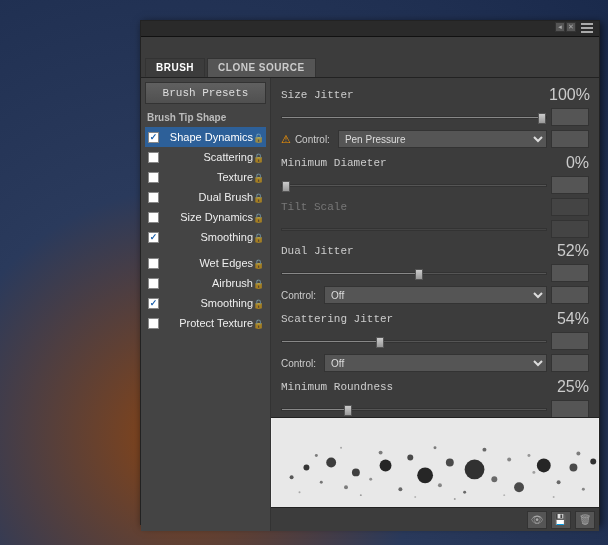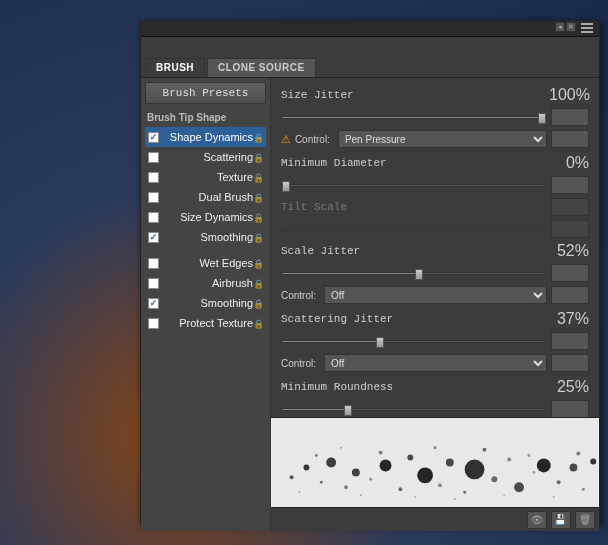--- a/index.html
+++ b/index.html
@@ -476,21 +476,21 @@
         <div class="slider-row">
           <div class="slider-container">
             <div class="slider-track" style="background:#444;">
               <div class="slider-fill" style="width:0%; background:#444;"></div>
             </div>
           </div>
           <div class="value-box" style="background:#444; border-color:#333;"></div>
         </div>
 
         <div class="control-row">
-          <span class="control-label">Scale Jitter</span>
+          <span class="control-label">Dual Jitter</span>
           <span class="control-value">52%</span>
         </div>
         <div class="slider-row">
           <div class="slider-container">
             <div class="slider-track">
               <div class="slider-fill" style="width:52%;"></div>
               <div class="slider-thumb" style="left:calc(52% - 4px);"></div>
             </div>
           </div>
           <div class="value-box"></div>
@@ -501,21 +501,21 @@
           <select class="dropdown">
             <option>Off</option>
             <option>Fade</option>
             <option>Pen Pressure</option>
           </select>
           <div class="dropdown-value-box"></div>
         </div>
 
         <div class="control-row">
           <span class="control-label">Scattering Jitter</span>
-          <span class="control-value">37%</span>
+          <span class="control-value">54%</span>
         </div>
         <div class="slider-row">
           <div class="slider-container">
             <div class="slider-track">
               <div class="slider-fill" style="width:37%;"></div>
               <div class="slider-thumb" style="left:calc(37% - 4px);"></div>
             </div>
           </div>
           <div class="value-box"></div>
         </div>

